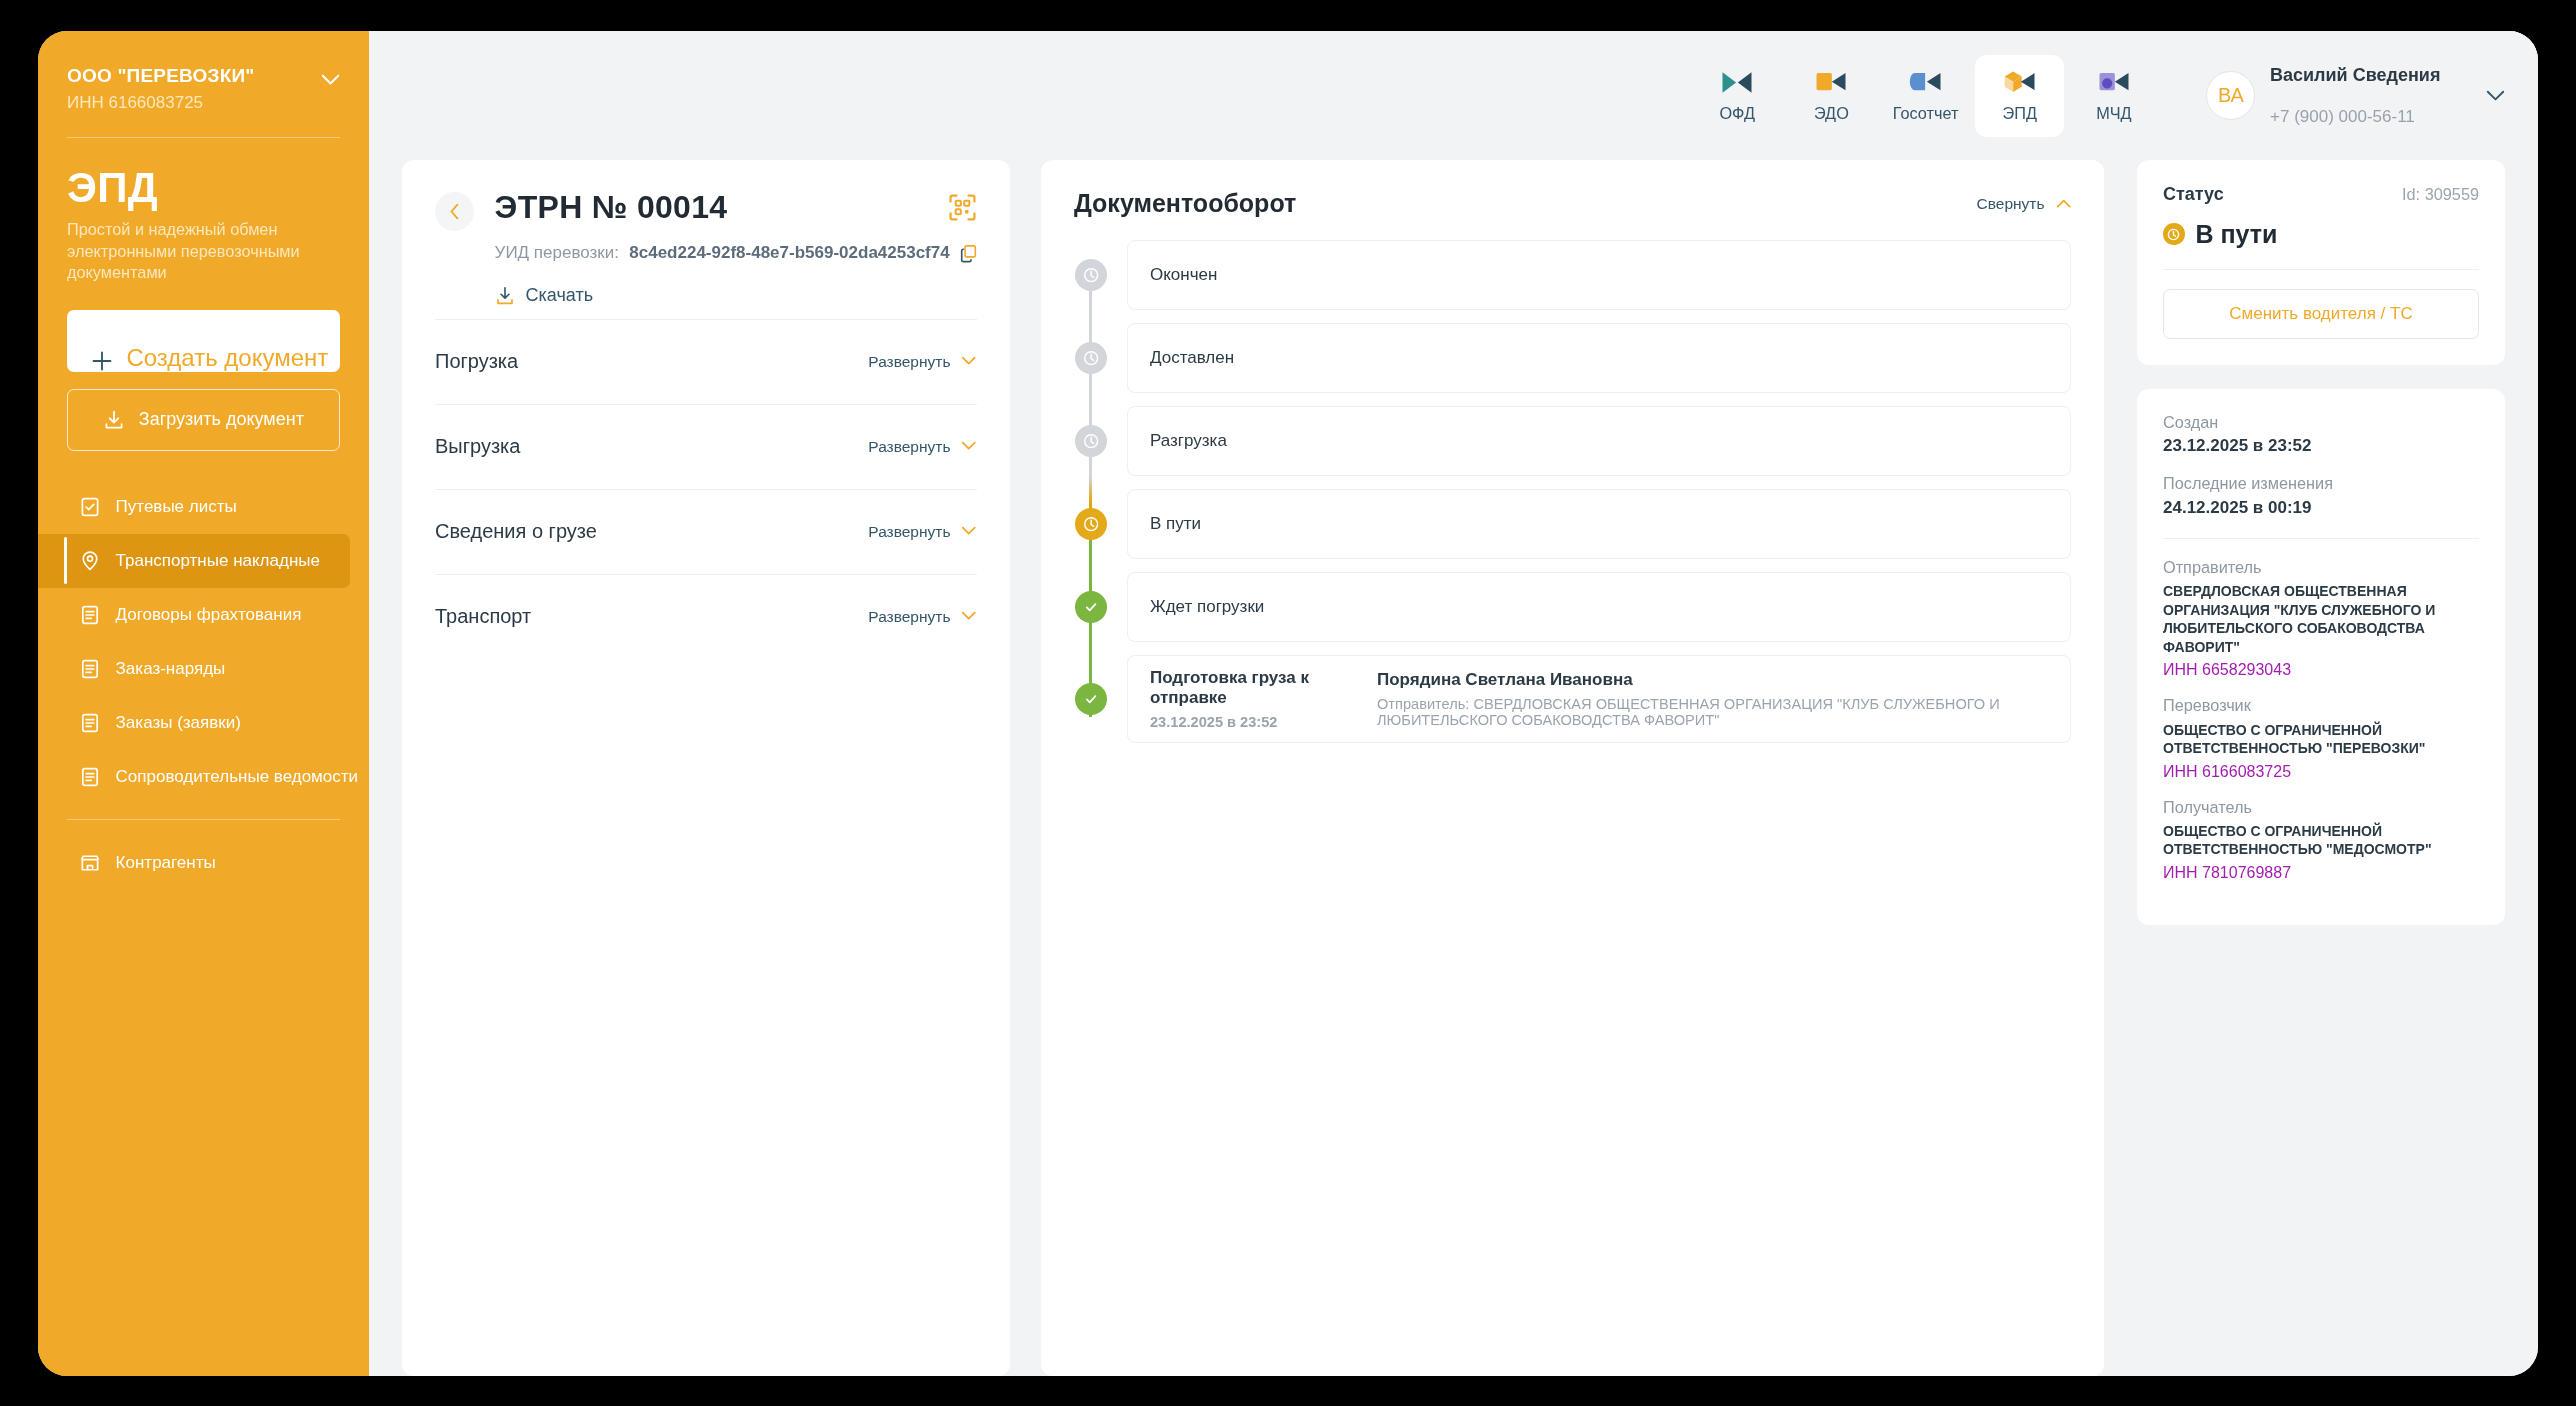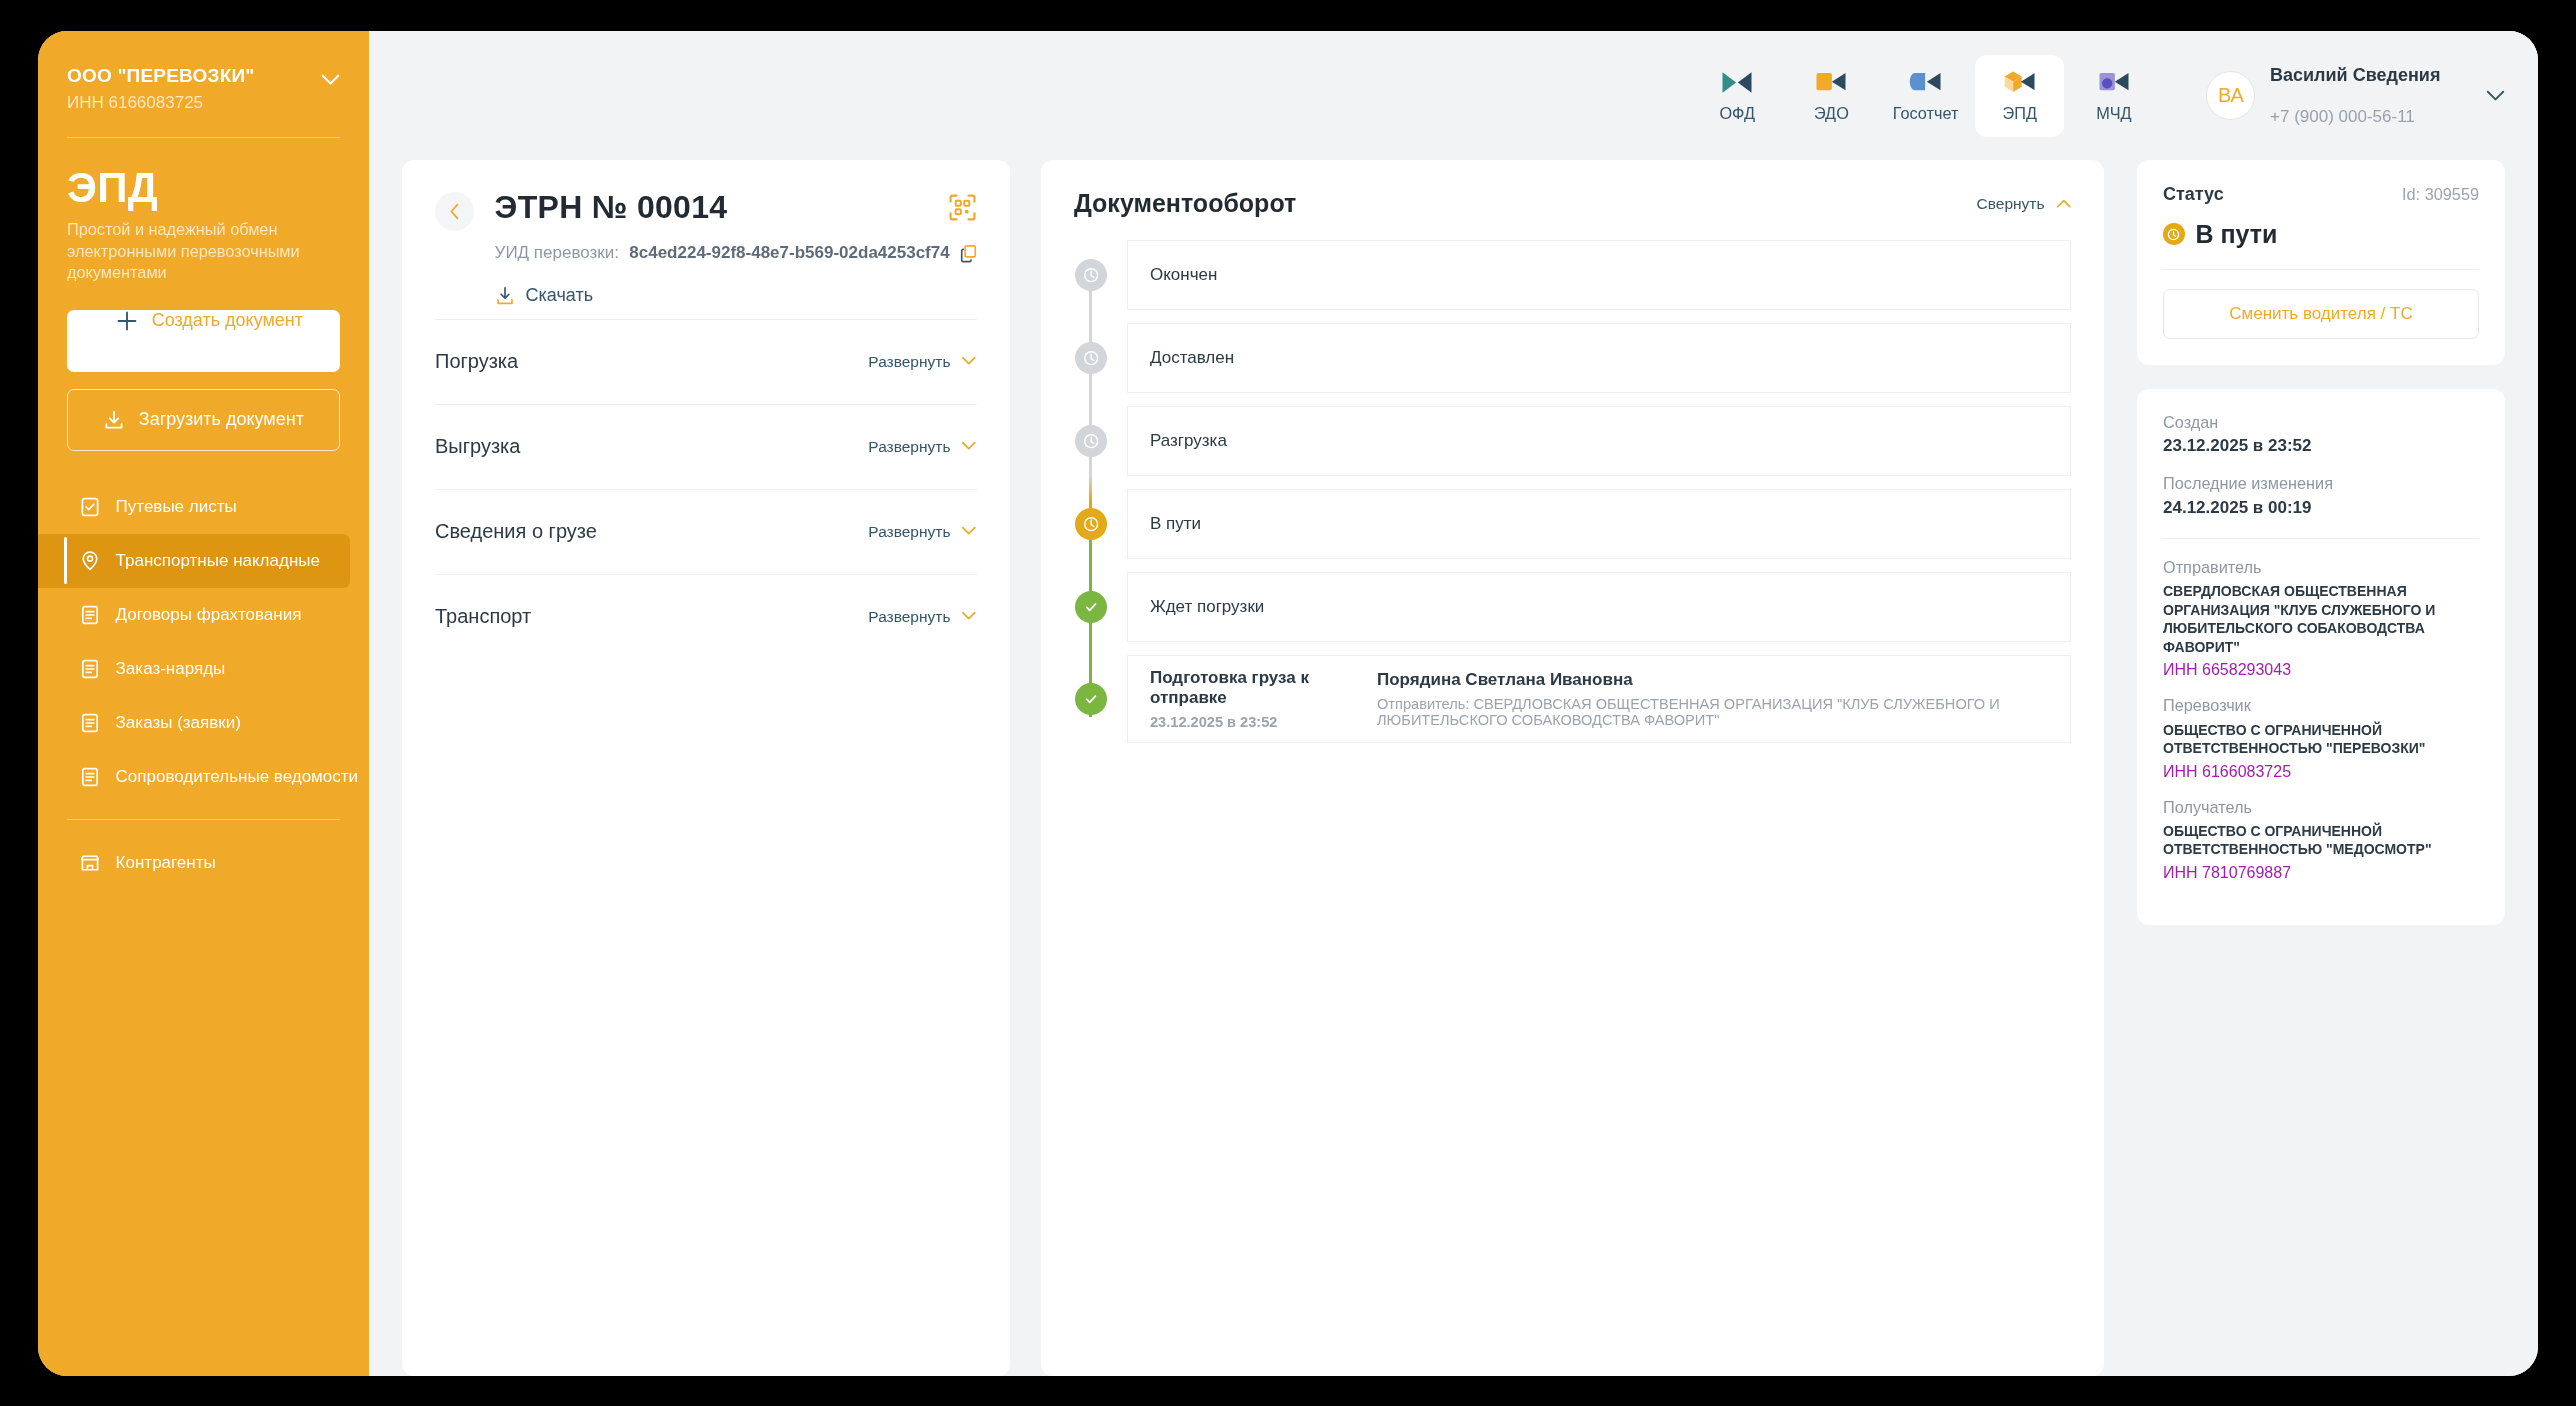--- a/index.html
+++ b/index.html
@@ -73,25 +73,25 @@
     max-width: 283px;
   }
   .btn-wrap { padding: 26px 29px 0 29px; }
   .btn-create {
     width: 100%;
     height: 62px;
     background: #ffffff;
     border: none;
     border-radius: 6.9px;
     display: flex;
-    align-items: flex-start;
+    align-items: flex-end;
     justify-content: center;
     gap: 13.7px;
     color: #f0a929;
-    font-size: 18px;
+    font-size: 24px;
     font-weight: 500;
     cursor: pointer;
     font-family: inherit;
     padding-left: 12px;
   }
   .btn-upload {
     width: 100%;
     height: 62px;
     margin-top: 17px;
     background: transparent;
@@ -260,21 +260,21 @@
   .wf-title { font-size: 25px; font-weight: bold; color: #222b33; }
   .timeline { margin-top: 22px; position: relative; padding-left: 53px; }
   .tl-line {
     position: absolute;
     left: 15.5px; top: 24px; bottom: 26px;
     width: 2.6px;
   }
   .tl-row {
     position: relative;
     border: 0.9px solid #edeff2;
-    border-radius: 0;
+    border-radius: 8px;
     min-height: 70px;
     margin-bottom: 13px;
     display: flex;
     align-items: center;
     padding: 12px 22px;
     gap: 24px;
   }
   .tl-dot {
     position: absolute;
     left: -53px;

